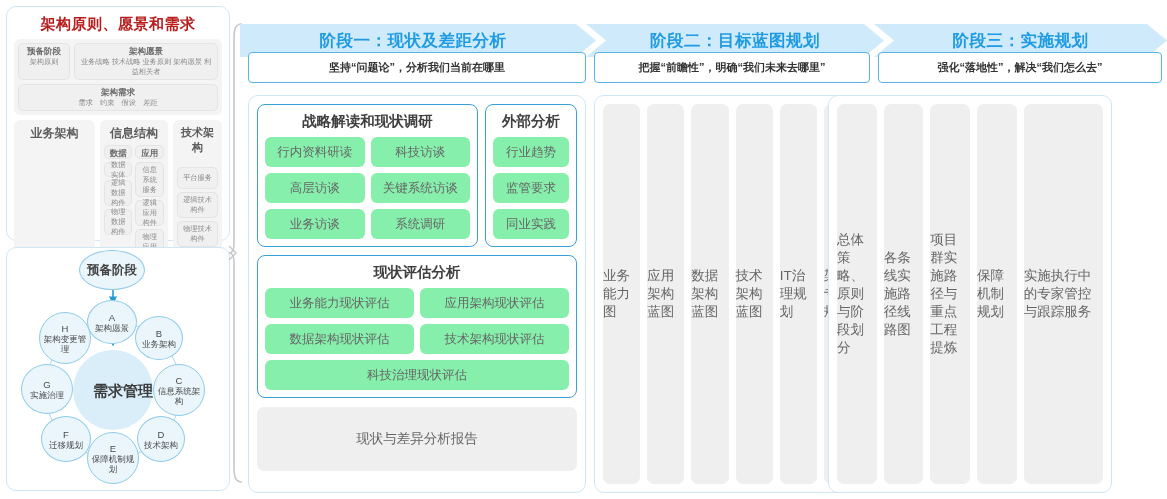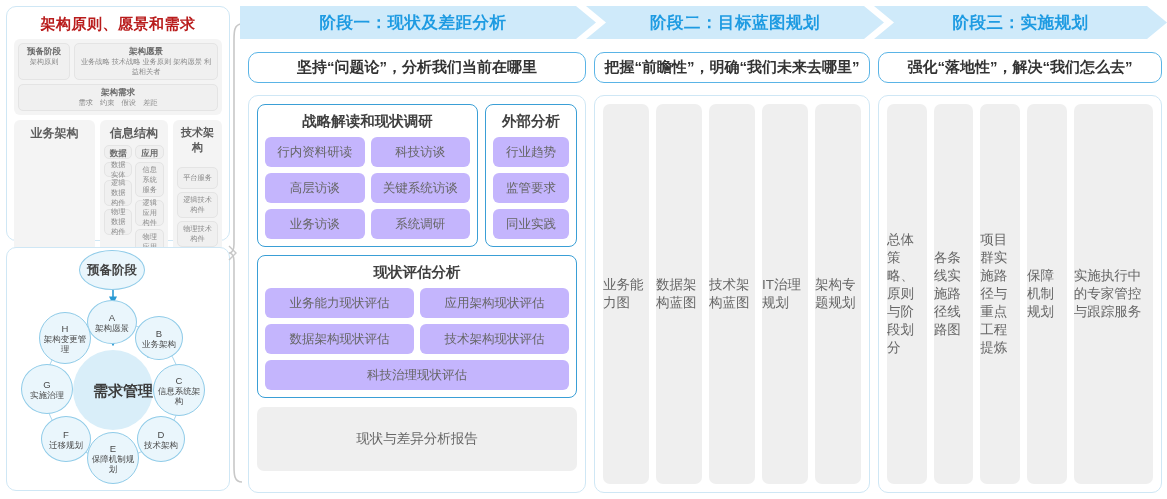--- a/index.html
+++ b/index.html
@@ -65,49 +65,49 @@
   .node.center{
     background:#d9eef9; border:none; color:#3c3c3c;
     font-weight:bold; font-size:15px; line-height:17px;align-items:flex-end;
   }
   .node.prep{ font-weight:bold; font-size:12.5px; line-height:15px; color:#444;}
 
   
   #bracket{ position:absolute; left:228px; top:22px; width:20px; height:462px; }
 
   
-  #phase-band{ position:absolute; left:240px; top:6px; width:927px; height:40px; }
+  #phase-band{ position:absolute; left:240px; top:24px; width:927px; height:40px; }
   .ph-label{
     position:absolute; top:0; height:33px; line-height:33px;
     text-align:center; font-weight:bold; font-size:16.5px;
     color:#1e9be2; letter-spacing:.5px; white-space:nowrap;
   }
 
   
   .sub-pill{
     position:absolute; height:31px; border:1px solid #5ab4e6;
-    border-radius:10px; background:#fff; color:#333;
-    font-weight:bold; font-size:15px;
+    border-radius:4px; background:#fff; color:#333;
+    font-weight:bold; font-size:11px;
     display:flex; align-items:center; justify-content:center;
     white-space:nowrap;
   }
 
   
   .phase-col{
     position:absolute; border:1px solid #cfe7f5; border-radius:10px;
     background:#fff; padding:8px;
   }
   .inner-card{
     border:1px solid #3a9fd6; border-radius:8px; background:#fff;
     padding:6px 7px 7px;
   }
   .ic-title{ text-align:center; font-weight:bold; color:#404040;
              font-size:14.5px; margin:1px 0 6px; }
   .chip{
-    background:#c4b5fd; border-radius:6px; color:#666;
+    background:#86efac; border-radius:6px; color:#666;
     display:flex; align-items:center; justify-content:center;
     text-align:center; font-size:13px; line-height:16px;
   }
   .chip.sm{ font-size:12.5px; }
   .grid2{ display:flex; flex-direction:column; gap:6px; }
   .grid2 .row2{ display:flex; gap:6px; }
   .grid2 .row2 > .chip{ flex:1; height:30px; }
 
   .bigchip{ background:#efefef; border-radius:7px; color:#666;
             display:flex; align-items:center; justify-content:center;
@@ -341,28 +341,29 @@
         </div>
       </div>
     </div>
 
     <div class="bigchip" style="margin-top:9px;height:64px">现状与差异分析报告</div>
   </div>
 
   <div class="phase-col" style="left:594px;top:95px;width:276px;height:398px">
     <div class="col-list">
       <div class="bigchip">业务能力图</div>
+      <div class="bigchip">应用架构蓝图</div>
       <div class="bigchip">数据架构蓝图</div>
       <div class="bigchip">技术架构蓝图</div>
       <div class="bigchip">IT治理规划</div>
       <div class="bigchip">架构专题规划</div>
     </div>
   </div>
 
-  <div class="phase-col" style="left:878px;top:95px;width:284px;height:398px">
+  <div class="phase-col" style="left:828px;top:95px;width:284px;height:398px">
     <div class="col-list">
       <div class="bigchip">总体策略、原则与阶段划分</div>
       <div class="bigchip">各条线实施路径线路图</div>
       <div class="bigchip">项目群实施路径与重点工程提炼</div>
       <div class="bigchip">保障机制规划</div>
       <div class="bigchip" style="flex:2">实施执行中的专家管控与跟踪服务</div>
     </div>
   </div>
 
 </div>

